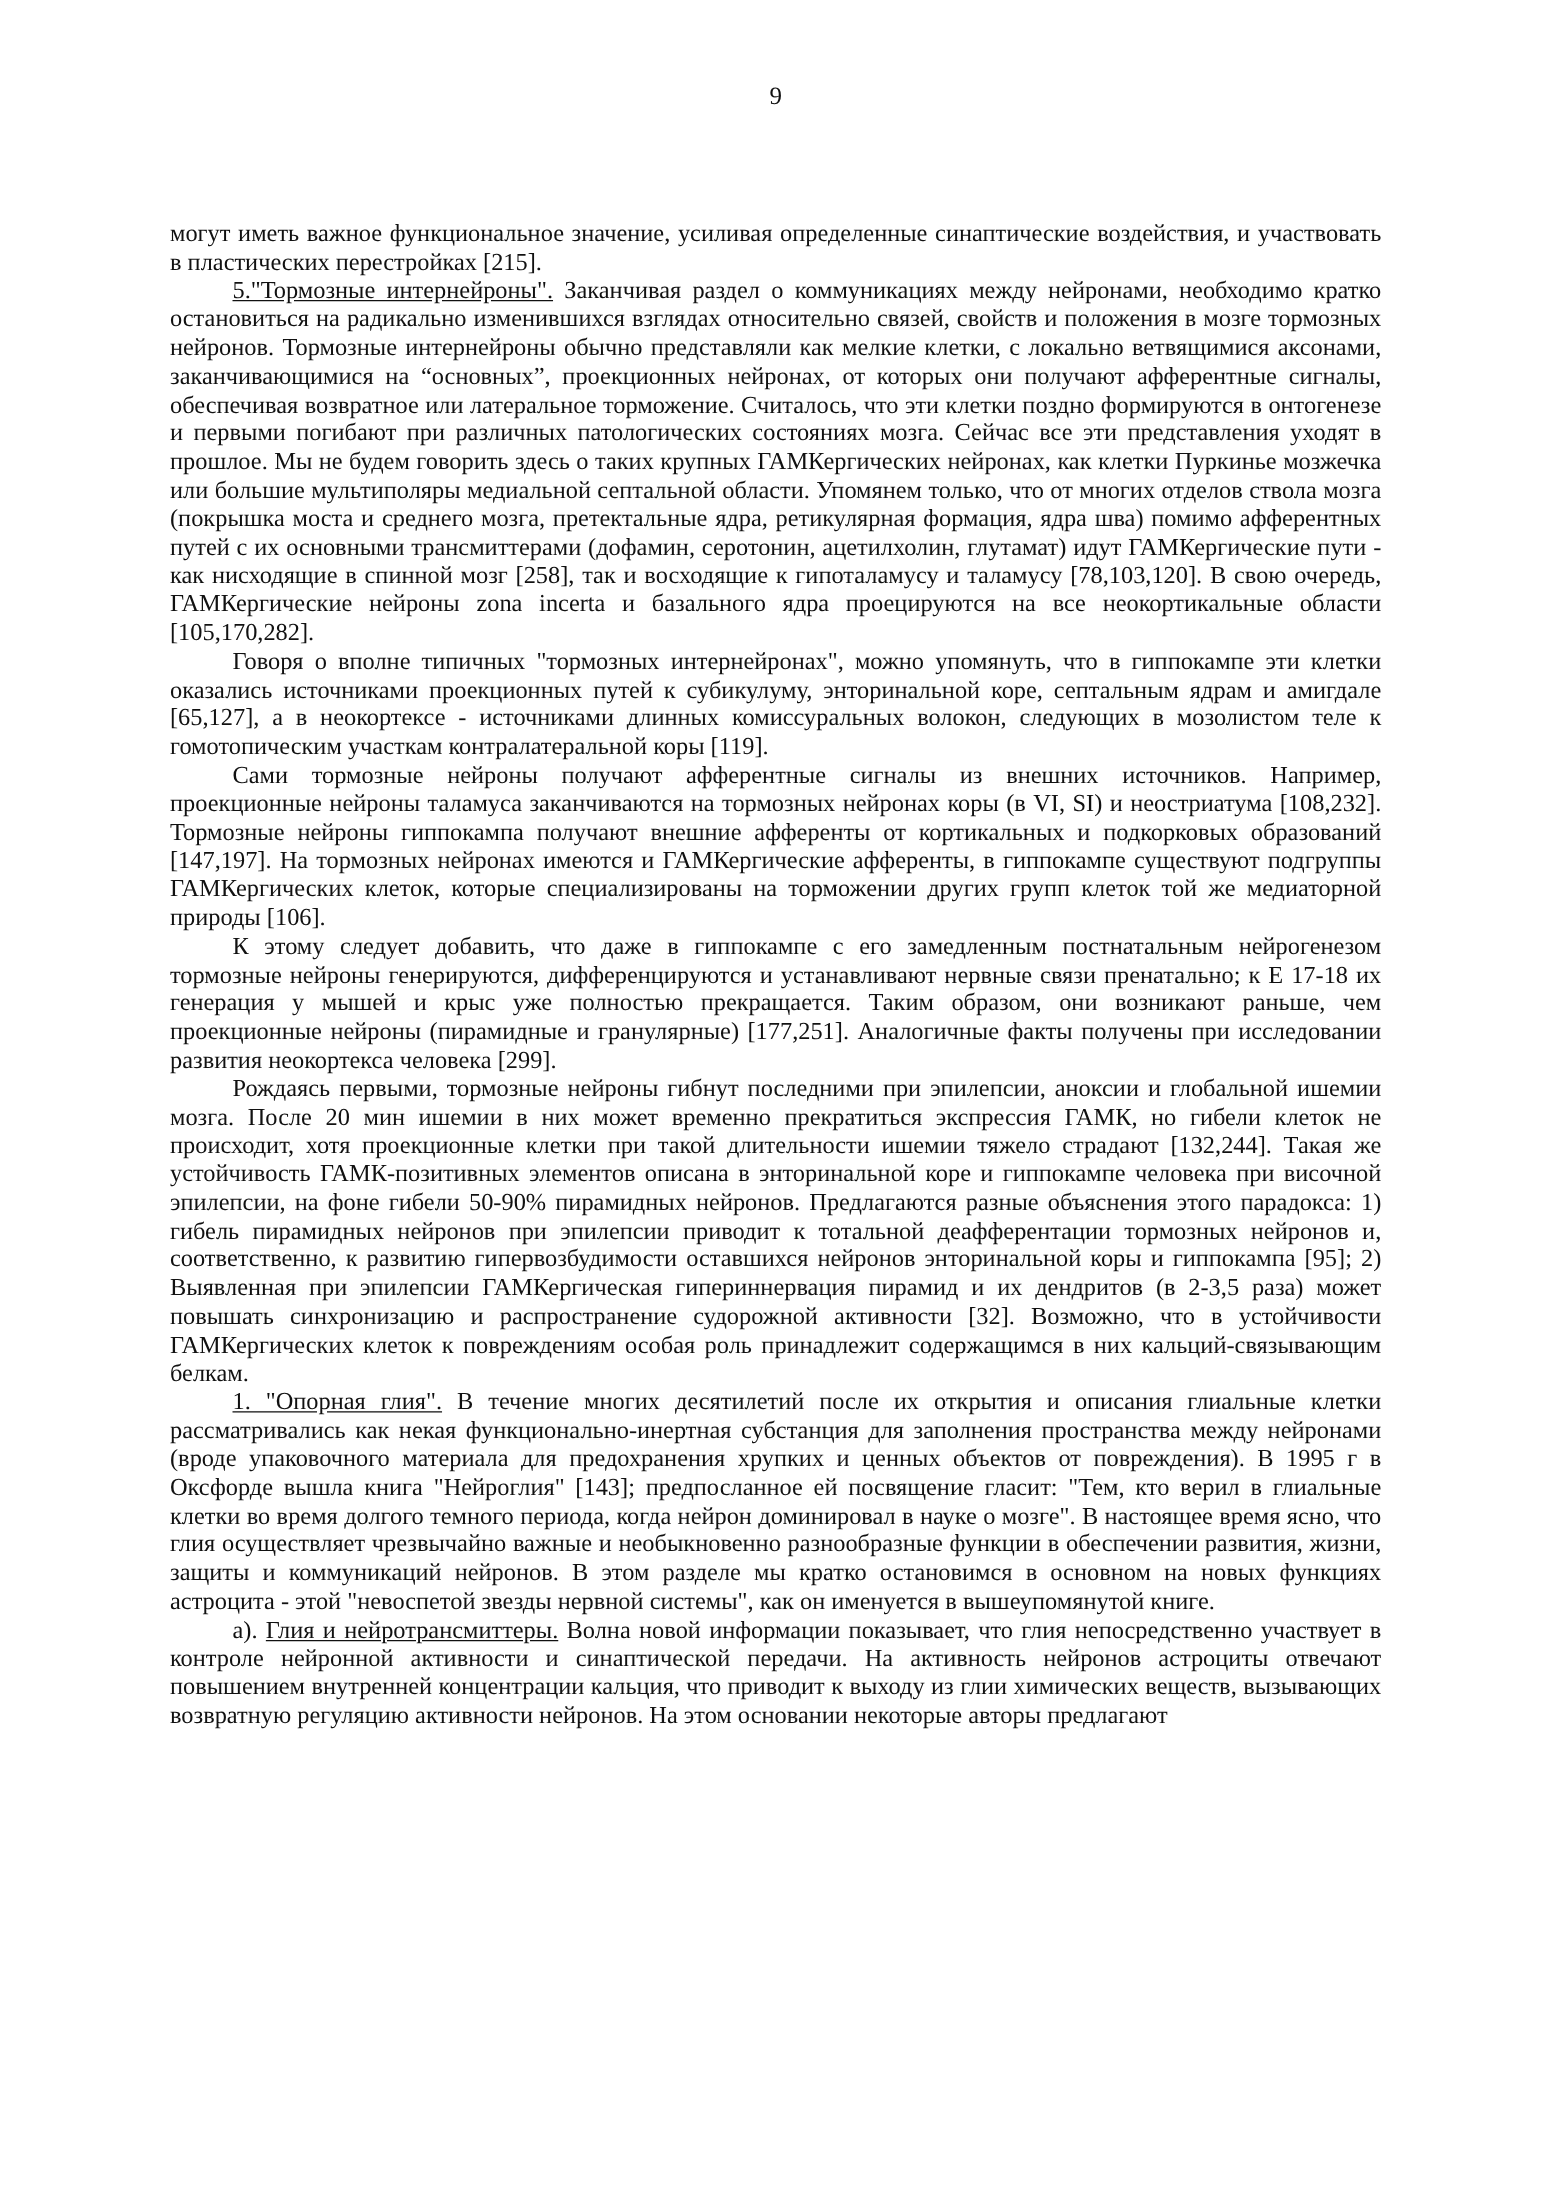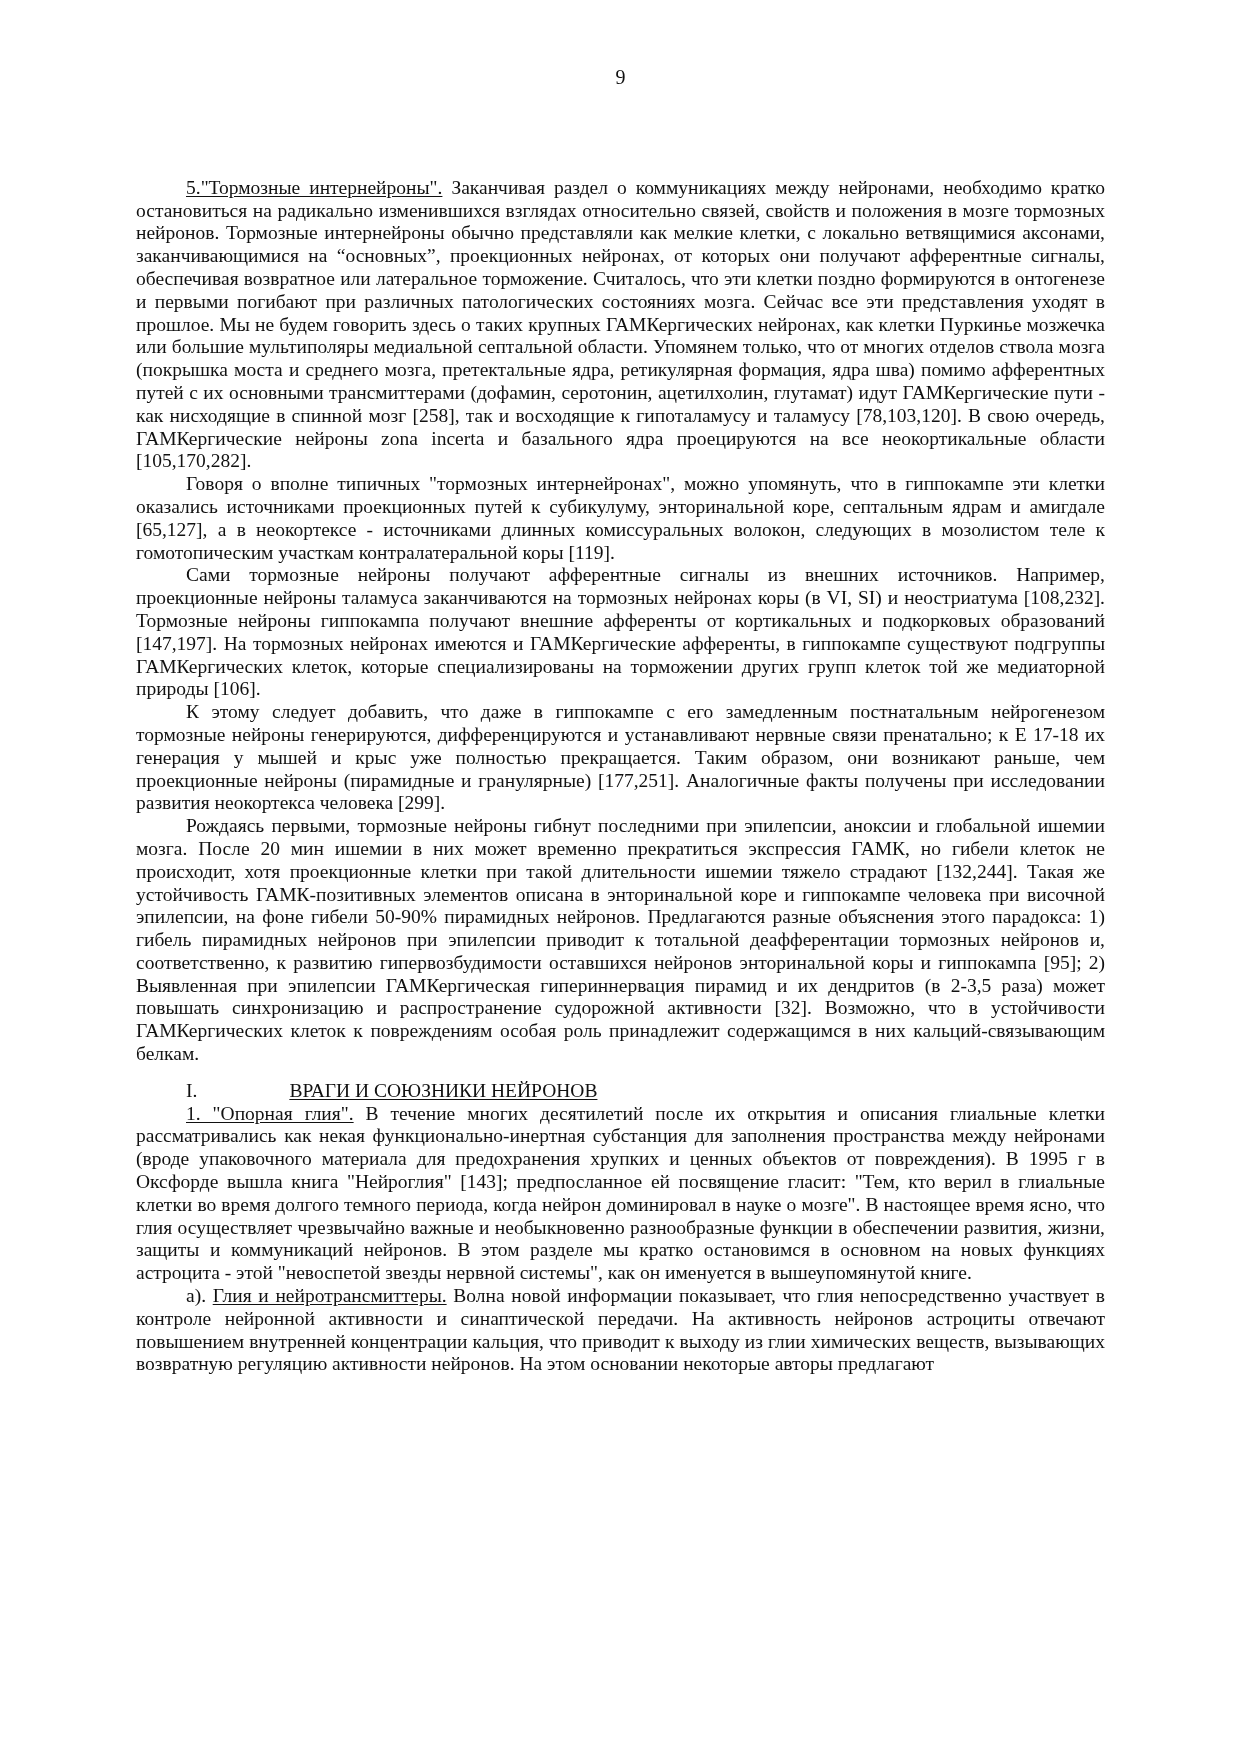--- a/index.html
+++ b/index.html
@@ -46,22 +46,22 @@
     display: inline-block;
     width: 92px;
   }
 </style>
 </head>
 <body>
 
 <div class="page">
   <div class="page-number">9</div>
   <div class="text-block">
+      <p class="para"><span>могут иметь важное функциональное значение, усиливая определенные синаптические воздействия, и участвовать в пластических перестройках [215].</span></p>
       <p class="para indent"><span class="u">5."Тормозные интернейроны".</span><span> Заканчивая раздел о коммуникациях между нейронами, необходимо кратко остановиться на радикально изменившихся взглядах относительно связей, свойств и положения в мозге тормозных нейронов. Тормозные интернейроны обычно представляли как мелкие клетки, с локально ветвящимися аксонами, заканчивающимися на “основных”, проекционных нейронах, от которых они получают афферентные сигналы, обеспечивая возвратное или латеральное торможение. Считалось, что эти клетки поздно формируются в онтогенезе и первыми погибают при различных патологических состояниях мозга. Сейчас все эти представления уходят в прошлое. Мы не будем говорить здесь о таких крупных ГАМКергических нейронах, как клетки Пуркинье мозжечка или большие мультиполяры медиальной септальной области. Упомянем только, что от многих отделов ствола мозга (покрышка моста и среднего мозга,  претектальные ядра, ретикулярная формация, ядра шва) помимо афферентных путей с их основными трансмиттерами (дофамин, серотонин, ацетилхолин, глутамат) идут ГАМКергические пути - как нисходящие в спинной мозг [258], так и восходящие к гипоталамусу и таламусу [78,103,120]. В свою очередь, ГАМКергические нейроны zona incerta и базального ядра проецируются на все неокортикальные области [105,170,282].</span></p>
       <p class="para indent"><span>Говоря о вполне типичных "тормозных интернейронах", можно упомянуть, что в гиппокампе эти клетки оказались источниками проекционных путей к субикулуму, энторинальной коре, септальным ядрам и амигдале [65,127], а в неокортексе - источниками длинных комиссуральных волокон, следующих в мозолистом теле к гомотопическим участкам контралатеральной коры [119].</span></p>
       <p class="para indent"><span>Сами тормозные нейроны получают афферентные сигналы из внешних источников. Например, проекционные нейроны таламуса заканчиваются на тормозных нейронах коры (в VI, SI) и неостриатума [108,232]. Тормозные нейроны гиппокампа получают внешние афференты от кортикальных и подкорковых образований [147,197]. На тормозных нейронах имеются и ГАМКергические афференты, в гиппокампе существуют подгруппы ГАМКергических клеток, которые специализированы на торможении других групп клеток той же медиаторной природы [106].</span></p>
       <p class="para indent"><span>К этому следует добавить, что даже в гиппокампе с его замедленным постнатальным нейрогенезом тормозные нейроны генерируются, дифференцируются и устанавливают нервные связи пренатально; к Е 17-18 их генерация у мышей и крыс уже полностью прекращается. Таким образом, они возникают раньше, чем проекционные нейроны (пирамидные и гранулярные) [177,251]. Аналогичные факты получены при исследовании развития неокортекса человека [299].</span></p>
       <p class="para indent"><span>Рождаясь первыми, тормозные нейроны гибнут последними  при эпилепсии, аноксии и глобальной ишемии мозга. После 20 мин ишемии в них может временно прекратиться экспрессия ГАМК, но гибели клеток не происходит, хотя проекционные клетки при такой длительности ишемии тяжело страдают [132,244]. Такая же устойчивость ГАМК-позитивных элементов описана в энторинальной коре и гиппокампе человека при височной эпилепсии, на фоне гибели 50-90% пирамидных нейронов. Предлагаются разные объяснения этого парадокса: 1) гибель пирамидных нейронов при эпилепсии приводит к тотальной деафферентации тормозных нейронов и, соответственно, к развитию гипервозбудимости оставшихся нейронов энторинальной коры и гиппокампа [95]; 2) Выявленная при эпилепсии ГАМКергическая гипериннервация пирамид и их дендритов (в 2-3,5 раза) может повышать синхронизацию и распространение судорожной активности  [32]. Возможно, что в устойчивости ГАМКергических клеток к повреждениям особая роль принадлежит содержащимся в них кальций-связывающим белкам.</span></p>
-      <p class="heading"><span>I.</span><span class="tab"></span><span class="u">ВРАГИ И СОЮЗНИКИ НЕЙРОНОВ</span></p>
       <p class="para indent"><span class="u">1. "Опорная глия".</span><span> В течение многих десятилетий после их открытия и описания глиальные клетки рассматривались как некая функционально-инертная субстанция для заполнения пространства между нейронами (вроде упаковочного материала для предохранения хрупких и ценных объектов от повреждения). В 1995 г в Оксфорде вышла книга "Нейроглия" [143]; предпосланное ей посвящение гласит: "Тем, кто верил в глиальные клетки во время долгого темного периода, когда нейрон доминировал в науке о мозге". В настоящее время ясно, что глия осуществляет чрезвычайно важные и необыкновенно разнообразные функции в обеспечении развития, жизни, защиты и коммуникаций нейронов. В этом разделе мы кратко остановимся в основном на новых функциях астроцита - этой "невоспетой звезды нервной системы", как он именуется в вышеупомянутой книге.</span></p>
       <p class="para indent"><span>а). </span><span class="u">Глия и нейротрансмиттеры.</span><span> Волна новой информации показывает, что глия непосредственно участвует в контроле нейронной активности и синаптической передачи. На активность нейронов астроциты отвечают повышением внутренней концентрации кальция, что приводит к выходу из глии химических веществ, вызывающих возвратную регуляцию активности нейронов. На этом основании некоторые авторы предлагают</span></p>
     </div>
 </div>
 
 </body></html>

